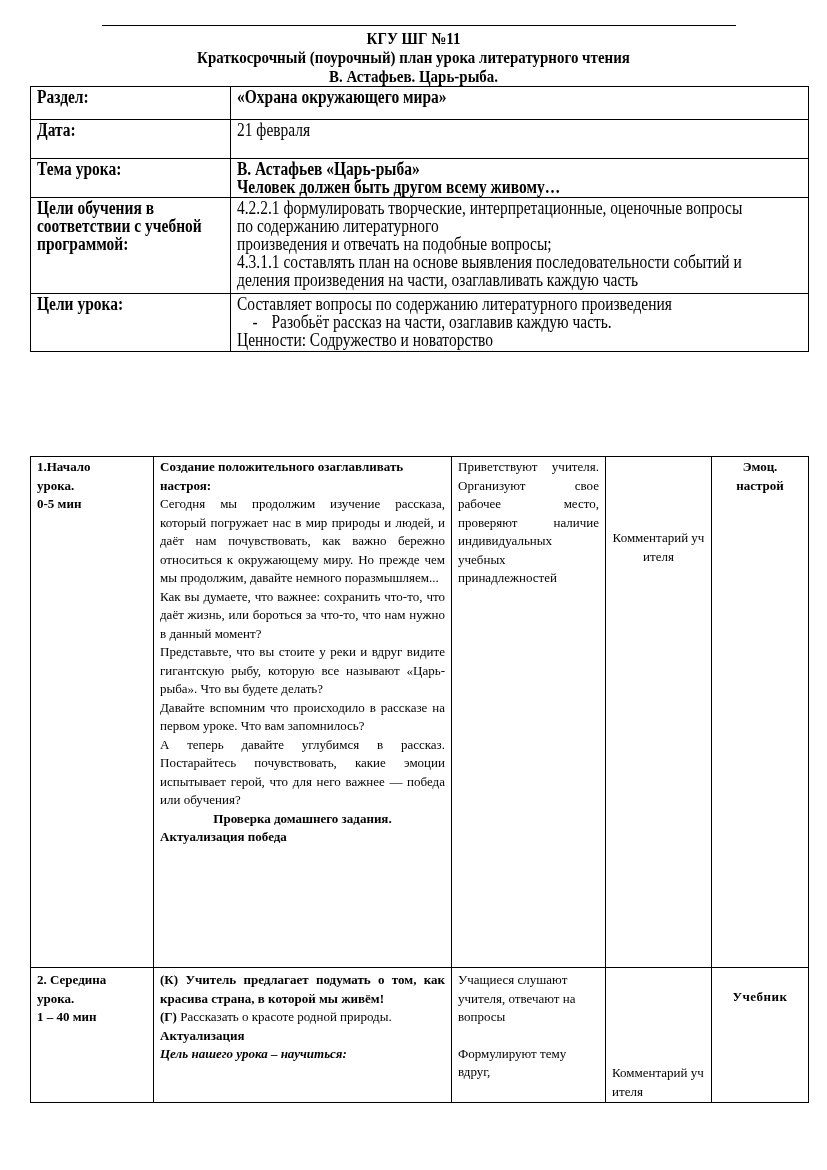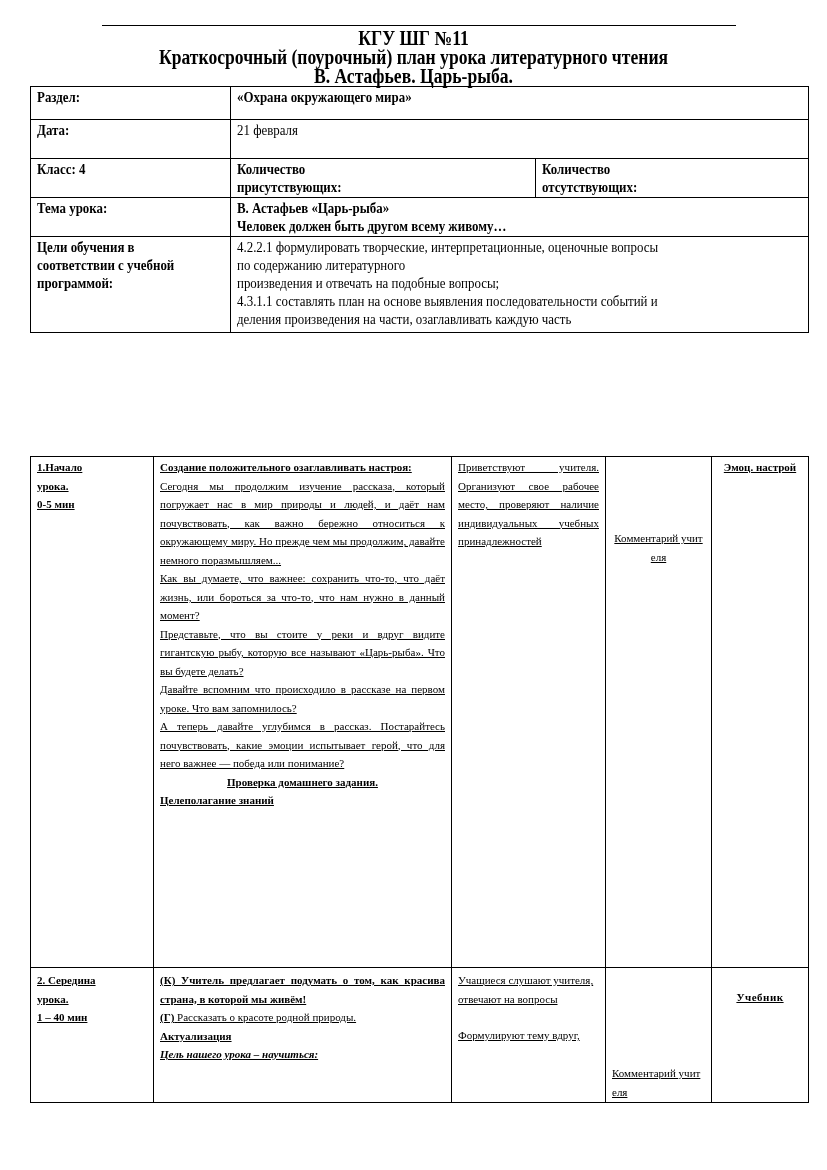--- a/index.html
+++ b/index.html
@@ -1,30 +1,30 @@
 <!DOCTYPE html>
 <html><head>
   <meta charset="utf-8">
   <style>
     html, body { margin: 0; padding: 0; background: #ffffff; }
     body { width: 827px; height: 1170px; position: relative; overflow: hidden; color: #000; }
     .page { position: absolute; left: 0; top: 0; width: 827px; height: 1170px; }
     .topline { position: absolute; left: 102px; top: 25px; width: 634px; height: 0; border-top: 1.5px solid #000; }
     .header { position: absolute; left: 0; top: 29px; width: 827px; text-align: center;
-      font-family: "Liberation Serif", serif; font-weight: bold; font-size: 20px; line-height: 19px; }
+      font-family: "Liberation Serif", serif; font-weight: bold; font-size: 17px; line-height: 19px; }
     .header div { transform: scaleX(0.88); }
-    .cond { font-family: "Liberation Serif", serif; font-size: 15px; line-height: 18px; padding-left: 44px; }
+    .cond { font-family: "Liberation Serif", serif; font-size: 18px; line-height: 18px; padding-left: 44px; }
     .cond .sq { display: inline-block; transform-origin: left top; transform: scaleX(0.86); white-space: nowrap; }
     table { border-collapse: collapse; table-layout: fixed; }
     td { border: 1px solid #000; vertical-align: top; padding: 1px 6px; }
     .t1 { position: absolute; left: 30px; top: 86px; width: 778px; }
     .t2 { position: absolute; left: 30px; top: 456px; width: 778px; }
     .b { font-weight: bold; }
     .c { text-align: center; }
-    .serif { font-family: "Liberation Serif", serif; font-size: 11px; line-height: 18.5px; text-decoration: underline; }
+    .serif { font-family: "Liberation Serif", serif; font-size: 13px; line-height: 18.5px; }
     .just { text-align: justify; }
     .dash { padding-left: 18px; }
     .dash::before { content: "-"; display: inline-block; width: 22px; }
     .italic { font-style: italic; }
   </style>
 </head>
 <body>
 
 <div class="page">
 
@@ -45,49 +45,46 @@
     <tbody>
         <tr style="height:33px">
       <td class="b"><span class="sq">Раздел:</span></td>
       <td class="b" colspan="2"><span class="sq">«Охрана окружающего мира»</span></td>
     </tr>
     <tr style="height:39px">
       <td class="b"><span class="sq">Дата:</span></td>
       <td colspan="2"><span class="sq">21 февраля</span></td>
     </tr>
     <tr style="height:39px">
-      <td class="b"><span class="sq">Класс: 4</span></td>
-      <td class="b">
-        <div class="sq">Количество</div><br>
-        <div class="sq" style="margin-top:-18px">присутствующих:</div>
-      </td>
-      <td class="b">
-        <div class="sq">Количество</div><br>
-        <div class="sq" style="margin-top:-18px">отсутствующих:</div>
-      </td>
-    </tr>
-    <tr style="height:39px">
       <td class="b"><span class="sq">Тема урока:</span></td>
       <td class="b" colspan="2">
         <div class="sq">В. Астафьев «Царь-рыба»</div><br>
         <div class="sq" style="margin-top:-18px">Человек должен быть другом всему живому…</div>
       </td>
     </tr>
     <tr style="height:96px">
       <td class="b">
         <div class="sq">Цели обучения в</div><br>
         <div class="sq" style="margin-top:-18px">соответствии с учебной</div><br>
         <div class="sq" style="margin-top:-18px">программой:</div>
       </td>
       <td colspan="2">
         <div class="sq">4.2.2.1 формулировать творческие, интерпретационные, оценочные вопросы</div><br>
         <div class="sq" style="margin-top:-18px">по содержанию литературного</div><br>
         <div class="sq" style="margin-top:-18px">произведения и отвечать на подобные вопросы;</div><br>
         <div class="sq" style="margin-top:-18px">4.3.1.1 составлять план на основе выявления последовательности событий и</div><br>
         <div class="sq" style="margin-top:-18px">деления произведения на части, озаглавливать каждую часть</div>
+      </td>
+    </tr>
+    <tr style="height:58px">
+      <td class="b"><span class="sq">Цели урока:</span></td>
+      <td colspan="2">
+        <div class="sq">Составляет вопросы по содержанию литературного произведения</div><br>
+        <div class="sq dash" style="margin-top:-18px">Разобьёт рассказ на части, озаглавив каждую часть.</div><br>
+        <div class="sq" style="margin-top:-18px">Ценности: Содружество и новаторство</div>
       </td>
     </tr>
   </tbody>
     </table>
 
   <table class="t2">
     <colgroup>
       <col style="width:123px">
         <col style="width:298px">
         <col style="width:154px">
@@ -101,23 +98,23 @@
         <div>1.Начало</div>
         <div>урока.</div>
         <div>0-5 мин</div>
       </td>
       <td class="just">
         <div class="b" style="text-align:left">Создание положительного озаглавливать настроя:</div>
         <div>Сегодня мы продолжим изучение рассказа, который погружает нас в мир природы и людей, и даёт нам почувствовать, как важно бережно относиться к окружающему миру. Но прежде чем мы продолжим, давайте немного поразмышляем...</div>
         <div>Как вы думаете, что важнее: сохранить что-то, что даёт жизнь, или бороться за что-то, что нам нужно в данный момент?</div>
         <div>Представьте, что вы стоите у реки и вдруг видите гигантскую рыбу, которую все называют «Царь-рыба». Что вы будете делать?</div>
         <div>Давайте вспомним что происходило в рассказе на первом уроке. Что вам запомнилось?</div>
-        <div>А теперь давайте углубимся в рассказ. Постарайтесь почувствовать, какие эмоции испытывает герой, что для него важнее — победа или понимание?</div>
+        <div>А теперь давайте углубимся в рассказ. Постарайтесь почувствовать, какие эмоции испытывает герой, что для него важнее — победа или обучения?</div>
         <div class="b" style="text-align:center">Проверка домашнего задания.</div>
-        <div class="b" style="text-align:left">Целеполагание знаний</div>
+        <div class="b" style="text-align:left">Актуализация победа</div>
       </td>
       <td class="just"><span>Приветствуют учителя. Организуют свое рабочее место, проверяют наличие индивидуальных учебных принадлежностей</span></td>
       <td class="c" style="vertical-align:middle;word-break:break-all;padding-bottom:330px"><span>Комментарий учителя</span></td>
       <td class="b c"><span>Эмоц. настрой</span></td>
     </tr>
 
     <tr class="serif" style="height:135px">
       <td class="b" style="padding-top:3px">
         <div>2. Середина</div>
         <div>урока.</div>

